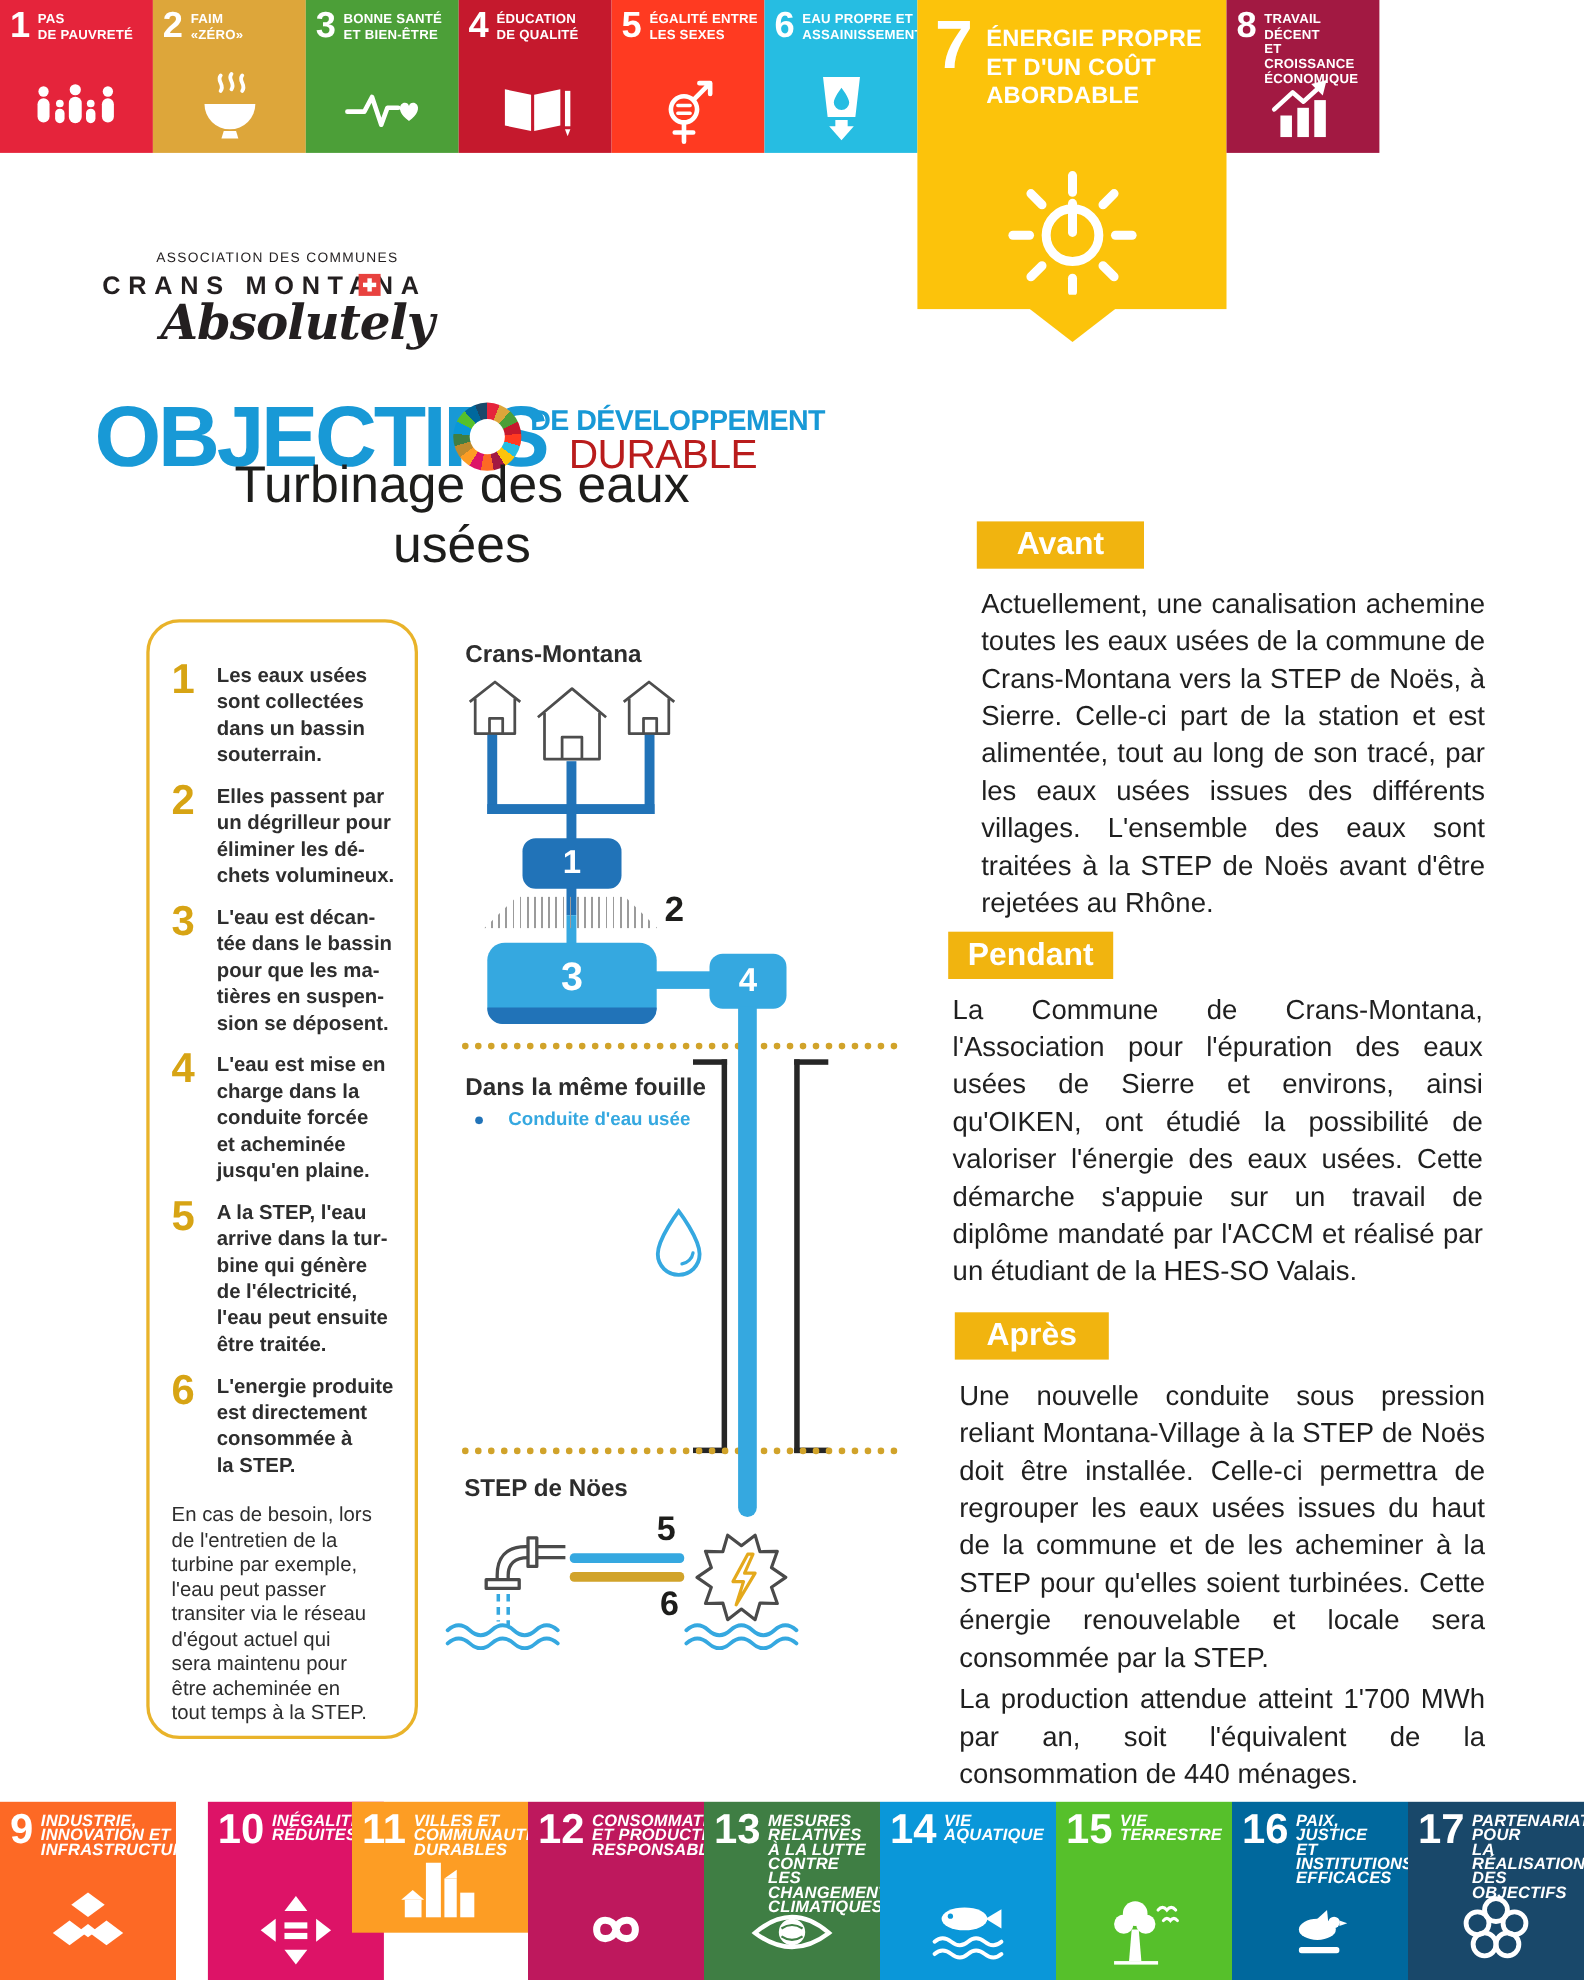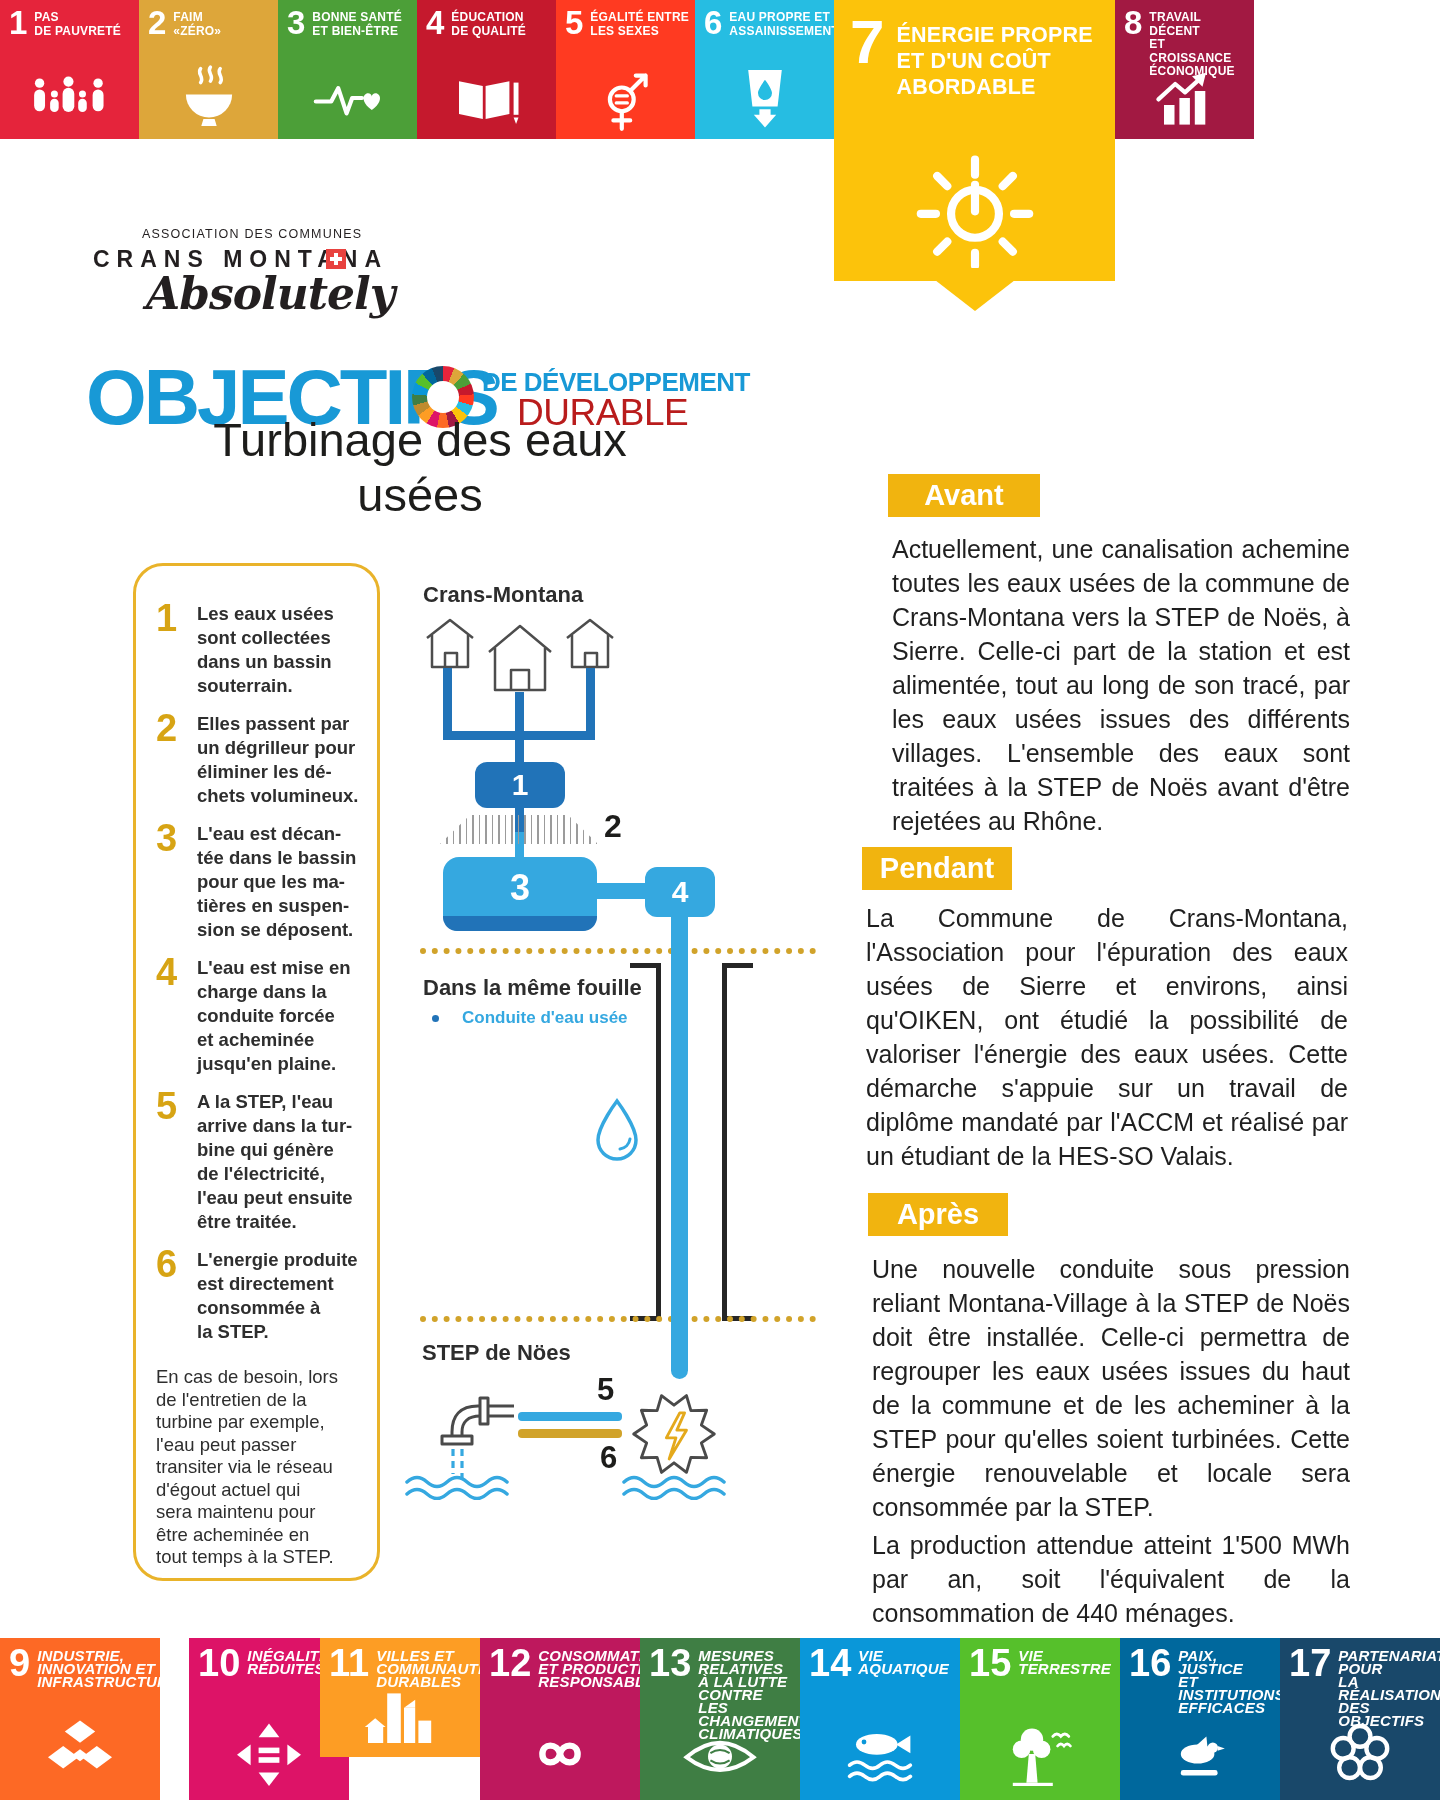--- a/index.html
+++ b/index.html
@@ -407,21 +407,21 @@
 </div>
 
 <div class="badge" style="left:862px;top:847px;width:150px;">Pendant</div>
 <div class="para" style="left:862px;top:897px;width:490px;">
   <p>La Commune de Crans-Montana, l'Association pour l'épuration des eaux usées de Sierre et environs, ainsi qu'OIKEN, ont étudié la possibilité de valoriser l'énergie des eaux usées. Cette démarche s'appuie sur un travail de diplôme mandaté par l'ACCM et réalisé par un étudiant de la HES-SO Valais.</p>
 </div>
 
 <div class="badge" style="left:868px;top:1193px;width:140px;">Après</div>
 <div class="para" style="left:868px;top:1248px;width:486px;">
   <p>Une nouvelle conduite sous pression reliant Montana-Village à la STEP de Noës doit être installée. Celle-ci permettra de regrouper les eaux usées issues du haut de la commune et de les acheminer à la STEP pour qu'elles soient turbinées. Cette énergie renouvelable et locale sera consommée par la STEP.</p>
-  <p>La production attendue atteint 1'500 MWh par an, soit l'équivalent de la consommation de 440 ménages.</p>
+  <p>La production attendue atteint 1'700 MWh par an, soit l'équivalent de la consommation de 440 ménages.</p>
 </div>
 
 <div id="bottom-row" class="sdg-row" style="top:1638px;height:162px;">
     <div class="sdg-tile row-b" style="left: 0px; width: 160px; height: 162px; background: rgb(253, 105, 37);">
       <div class="tile-head">
         <span class="tile-num">9</span>
         <span class="tile-label">INDUSTRIE,
 INNOVATION ET
 INFRASTRUCTURE</span>
       </div>

